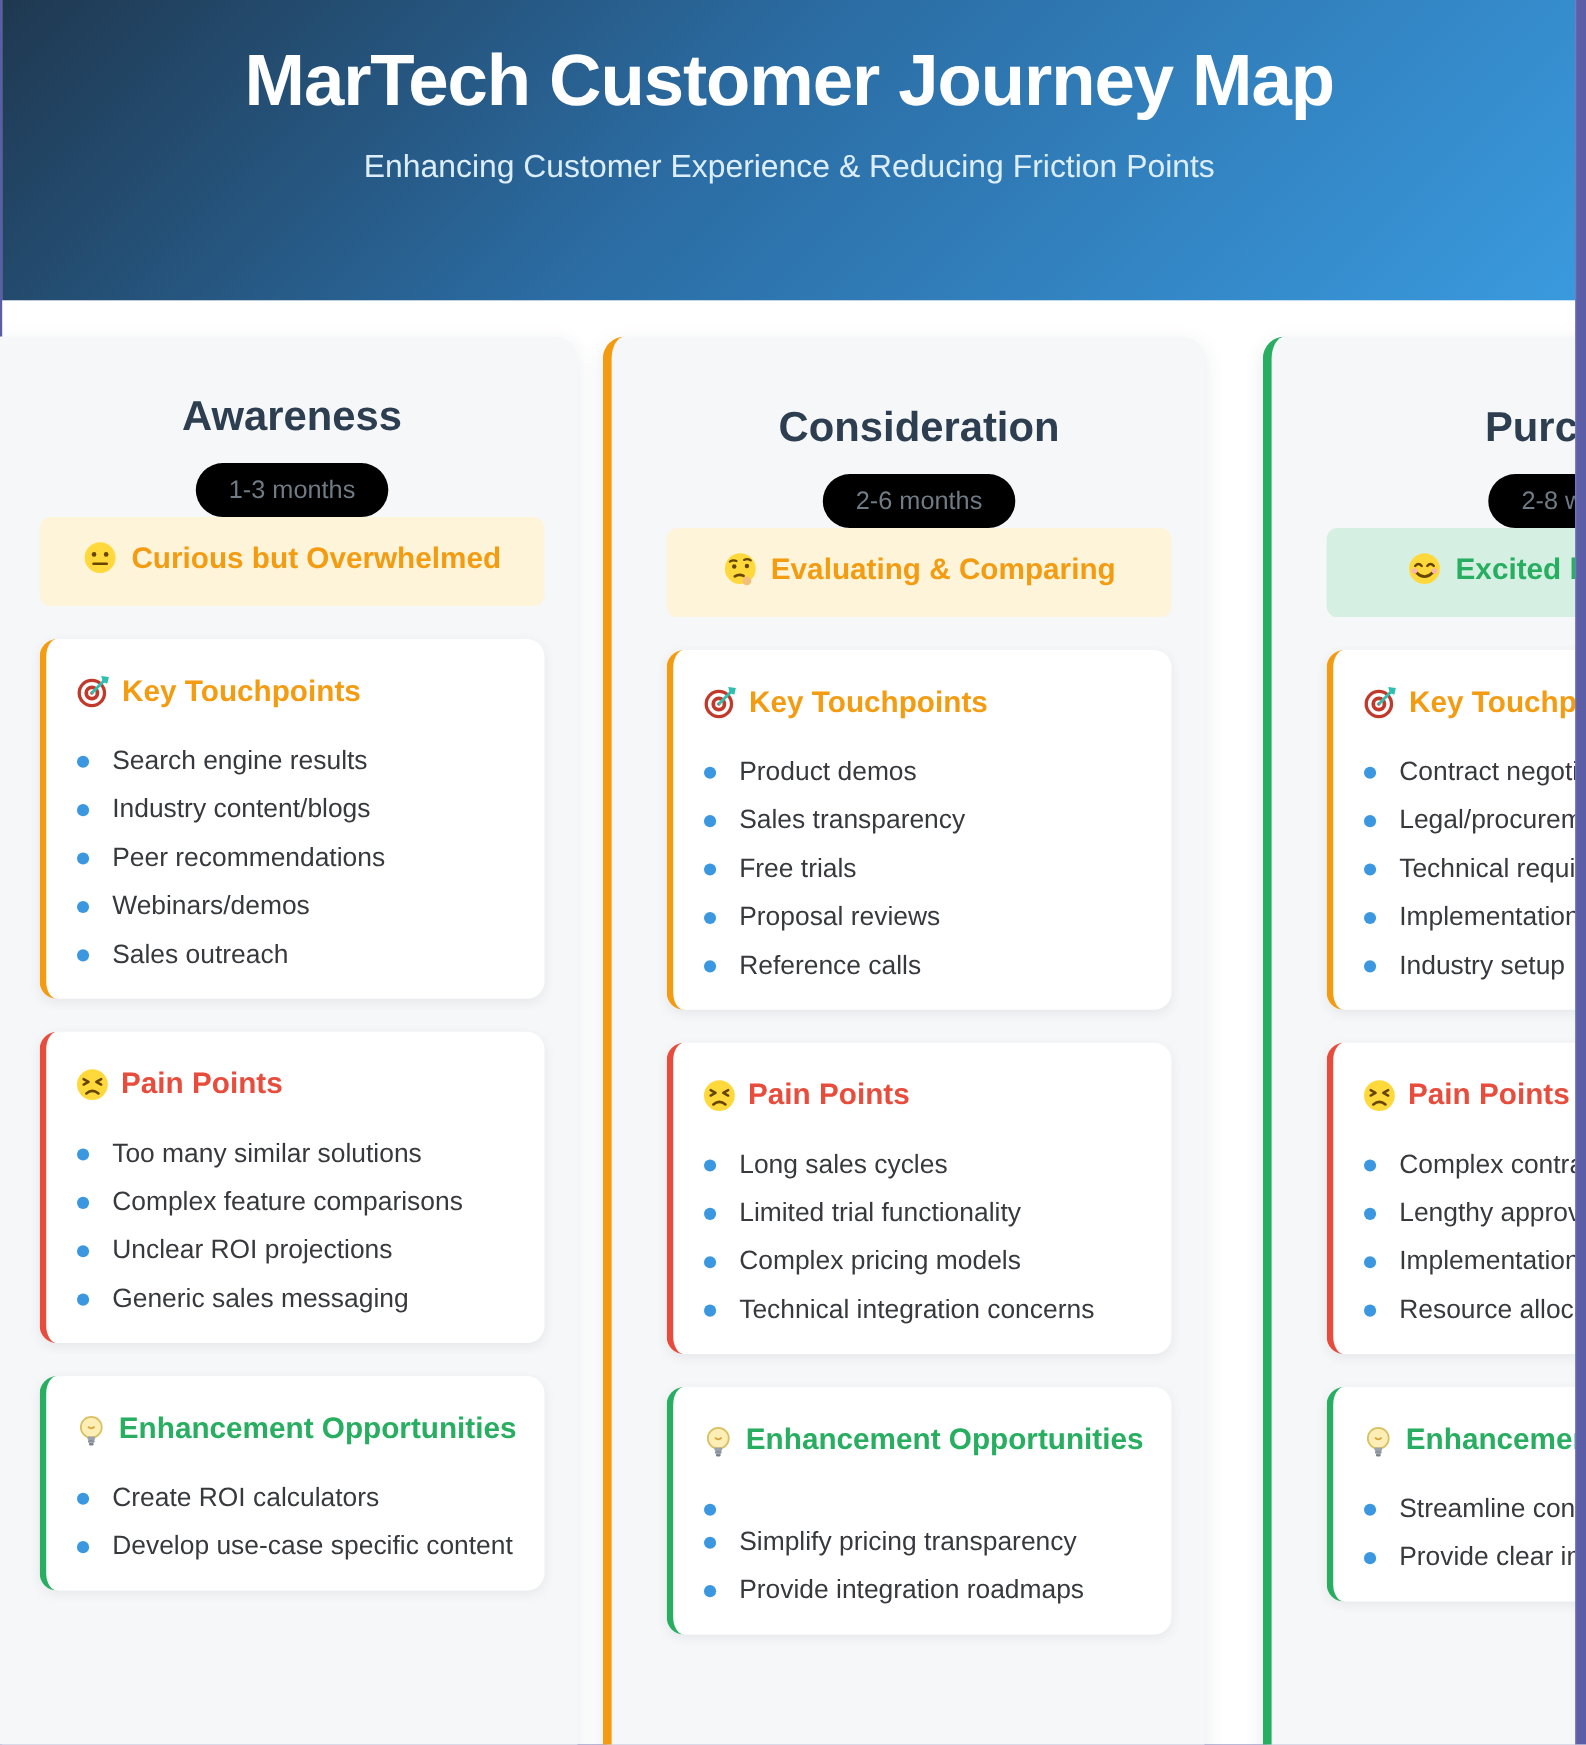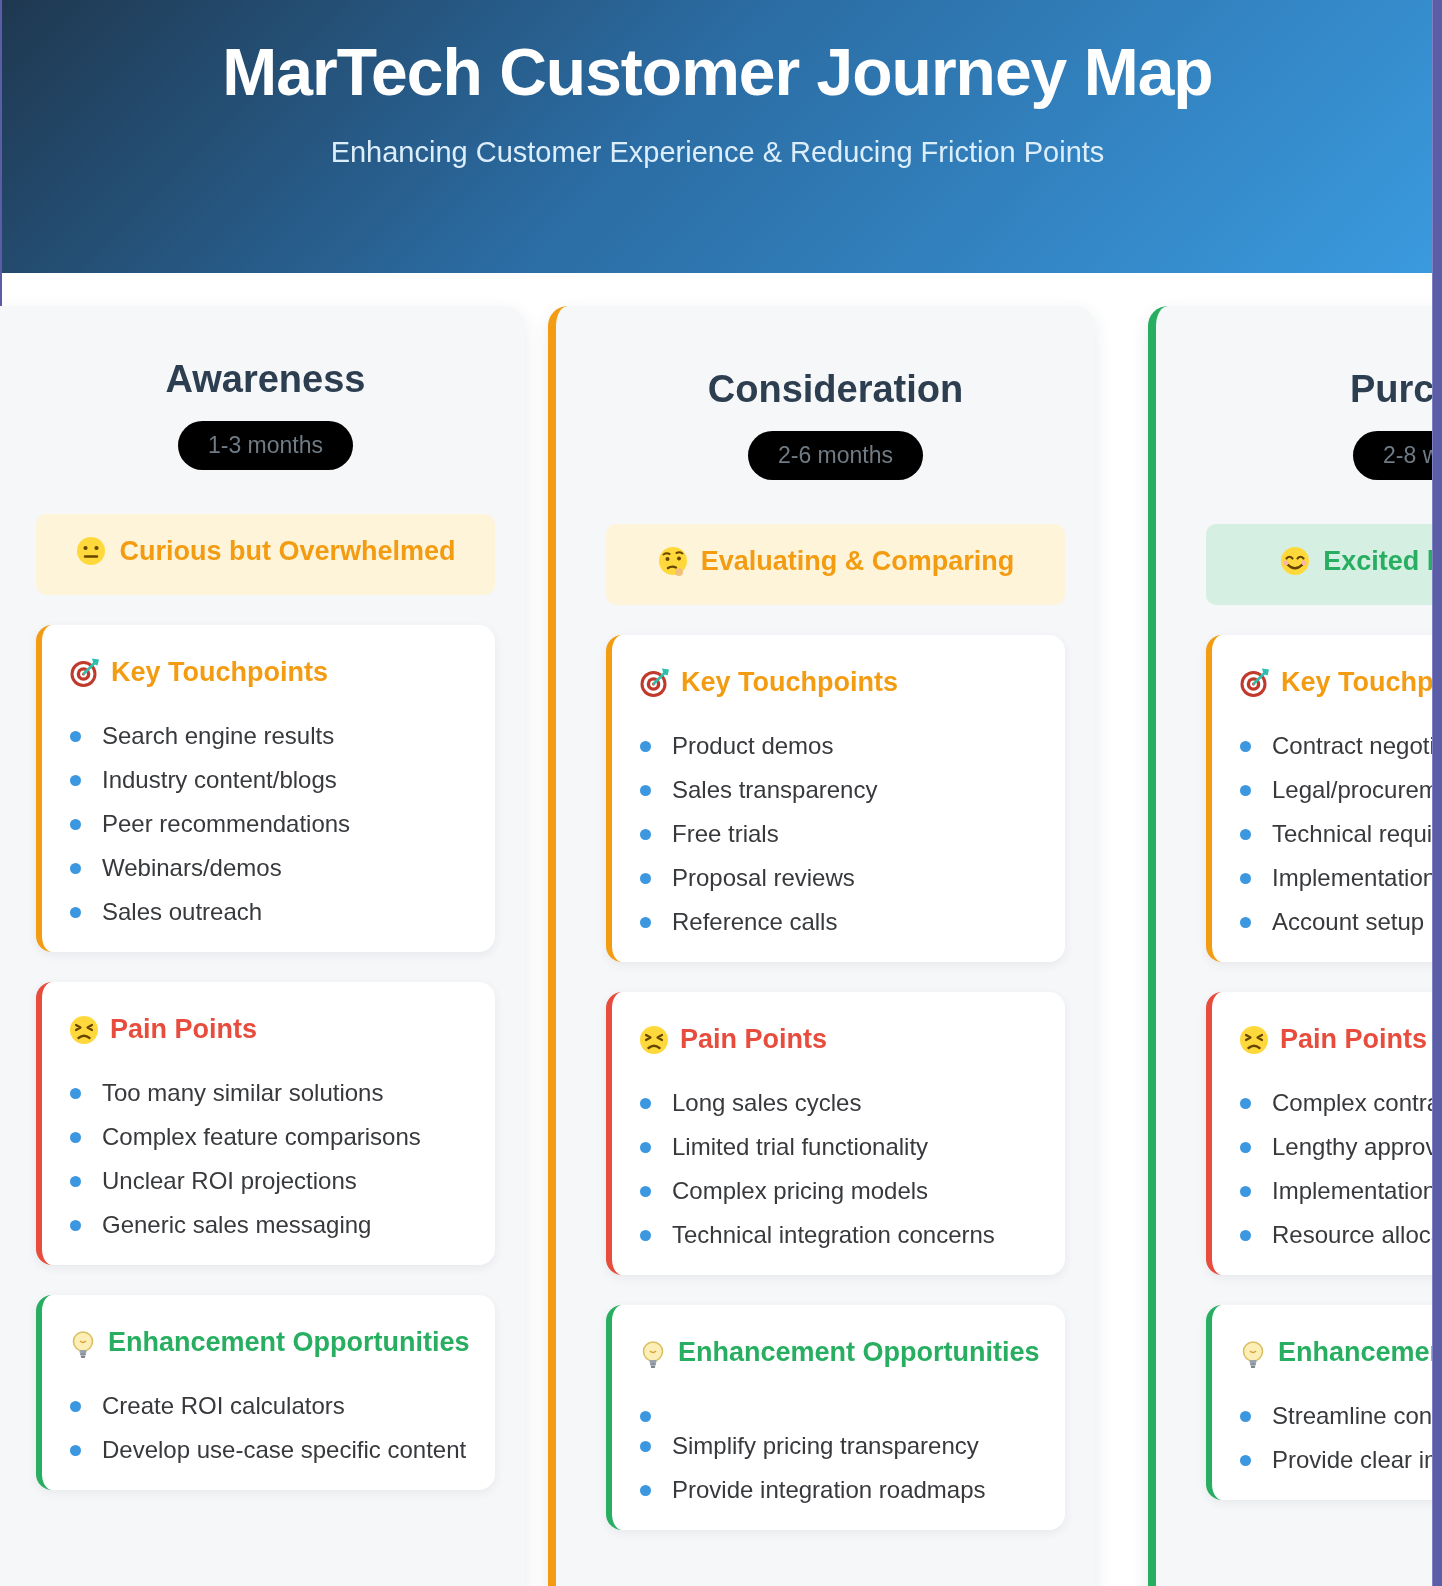--- a/index.html
+++ b/index.html
@@ -61,21 +61,20 @@
   .duration-wrap{text-align:center;margin-top:20px;}
   .duration{
     display:inline-block;
     background:#000000;
     color:#6f7b85;
     font-size:23px;
     padding:11px 30px;
     border-radius:999px;
   }
   .emotion{
-    margin-top:44px;
     border-radius:10px;
     padding:21px 8px;
     text-align:center;
     font-size:27px;font-weight:700;
     white-space:nowrap;
     overflow:hidden;
   }
   .emotion.warm{background:#fdf4da;color:#f39c12;}
   .emotion.cool{background:#d5efe2;color:#27ae60;}
   .emotion .emoji{vertical-align:-7px;margin-right:12px;}
@@ -375,21 +374,21 @@
           <li>
               <span class="dot"></span>
               <span>Technical requirements</span>
             </li>
           <li>
               <span class="dot"></span>
               <span>Implementation planning</span>
             </li>
           <li>
               <span class="dot"></span>
-              <span>Account setup</span>
+              <span>Industry setup</span>
             </li>
         </ul>
       </div>
 
       <div class="card pain">
         <h3 class="card-title"><span class="emoji"><svg width="32" height="32" viewBox="0 0 32 32">
                 <use href="#ico-persevere"></use>
               </svg></span><span>Pain Points</span></h3>
         <ul>
           <li>

